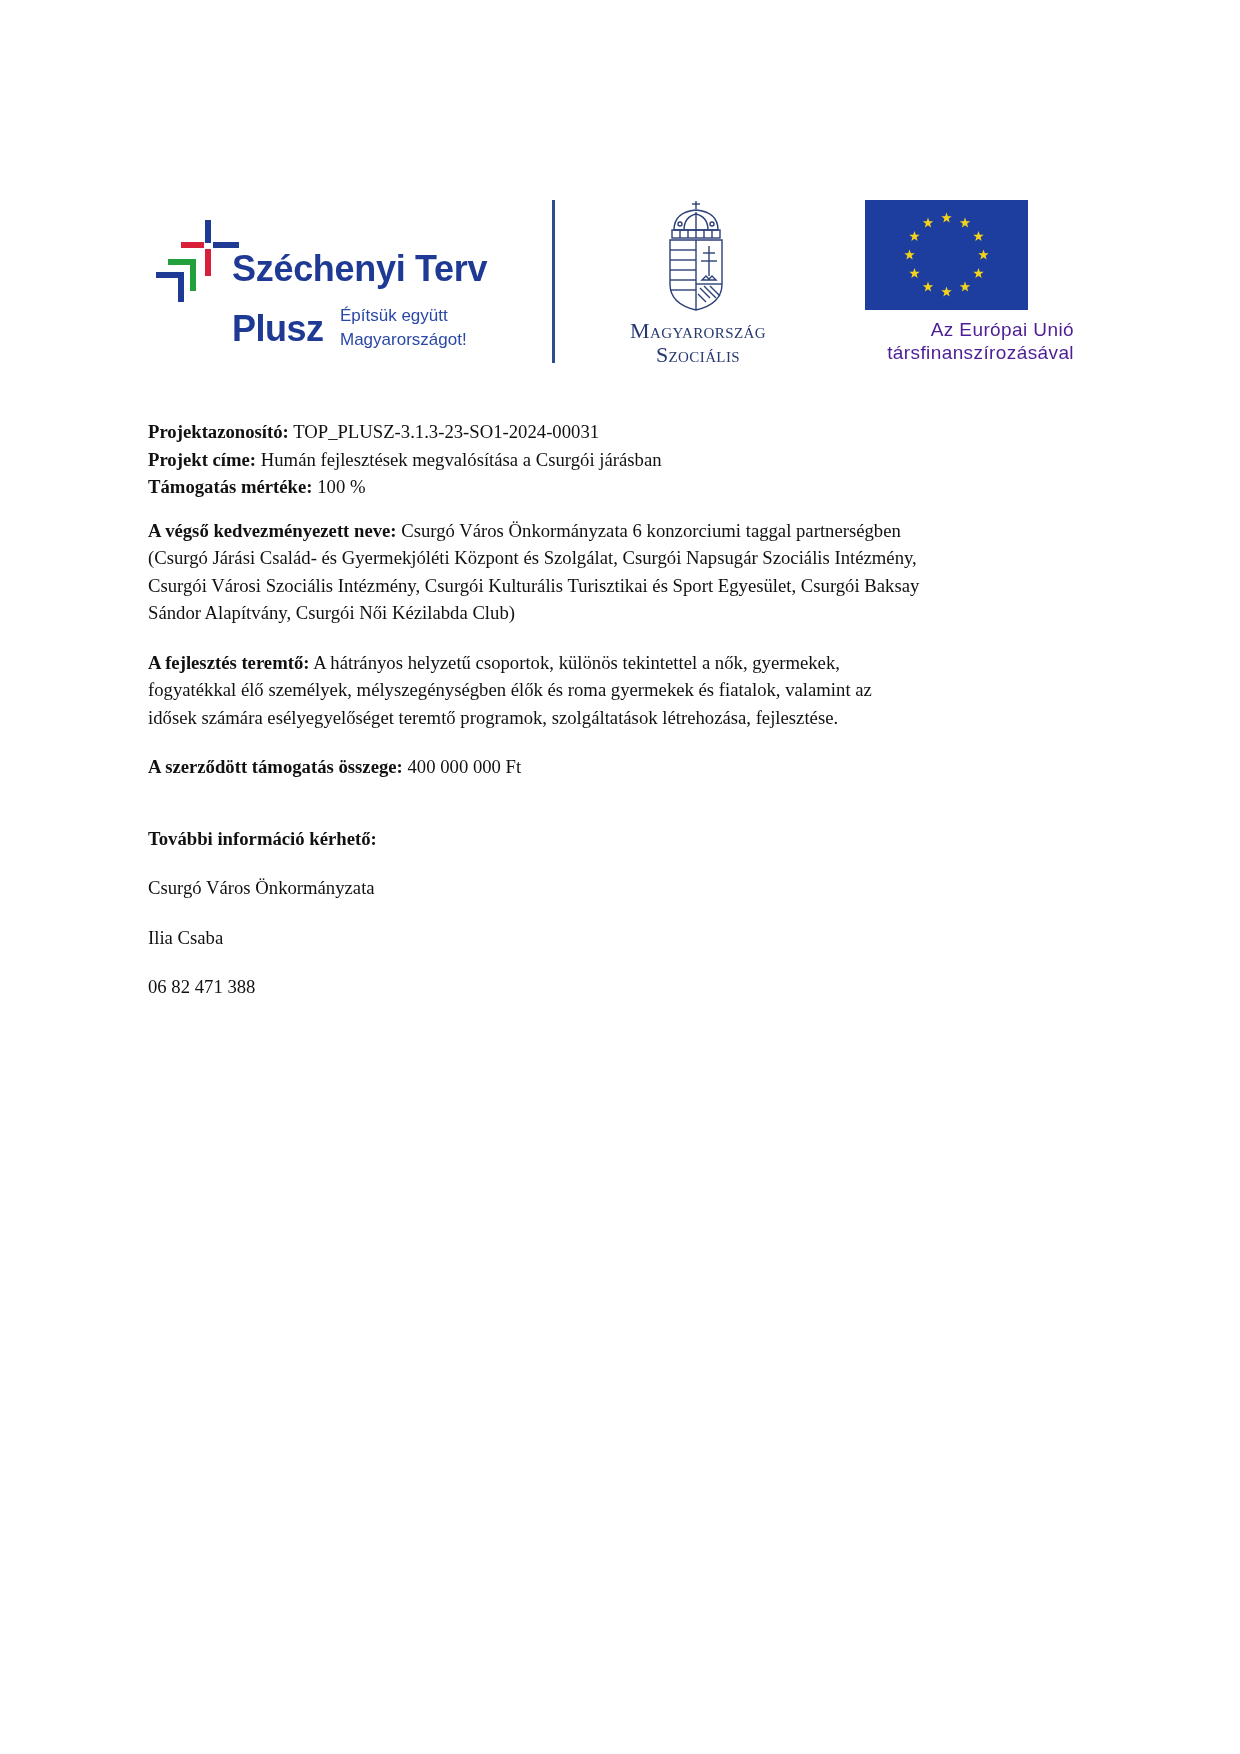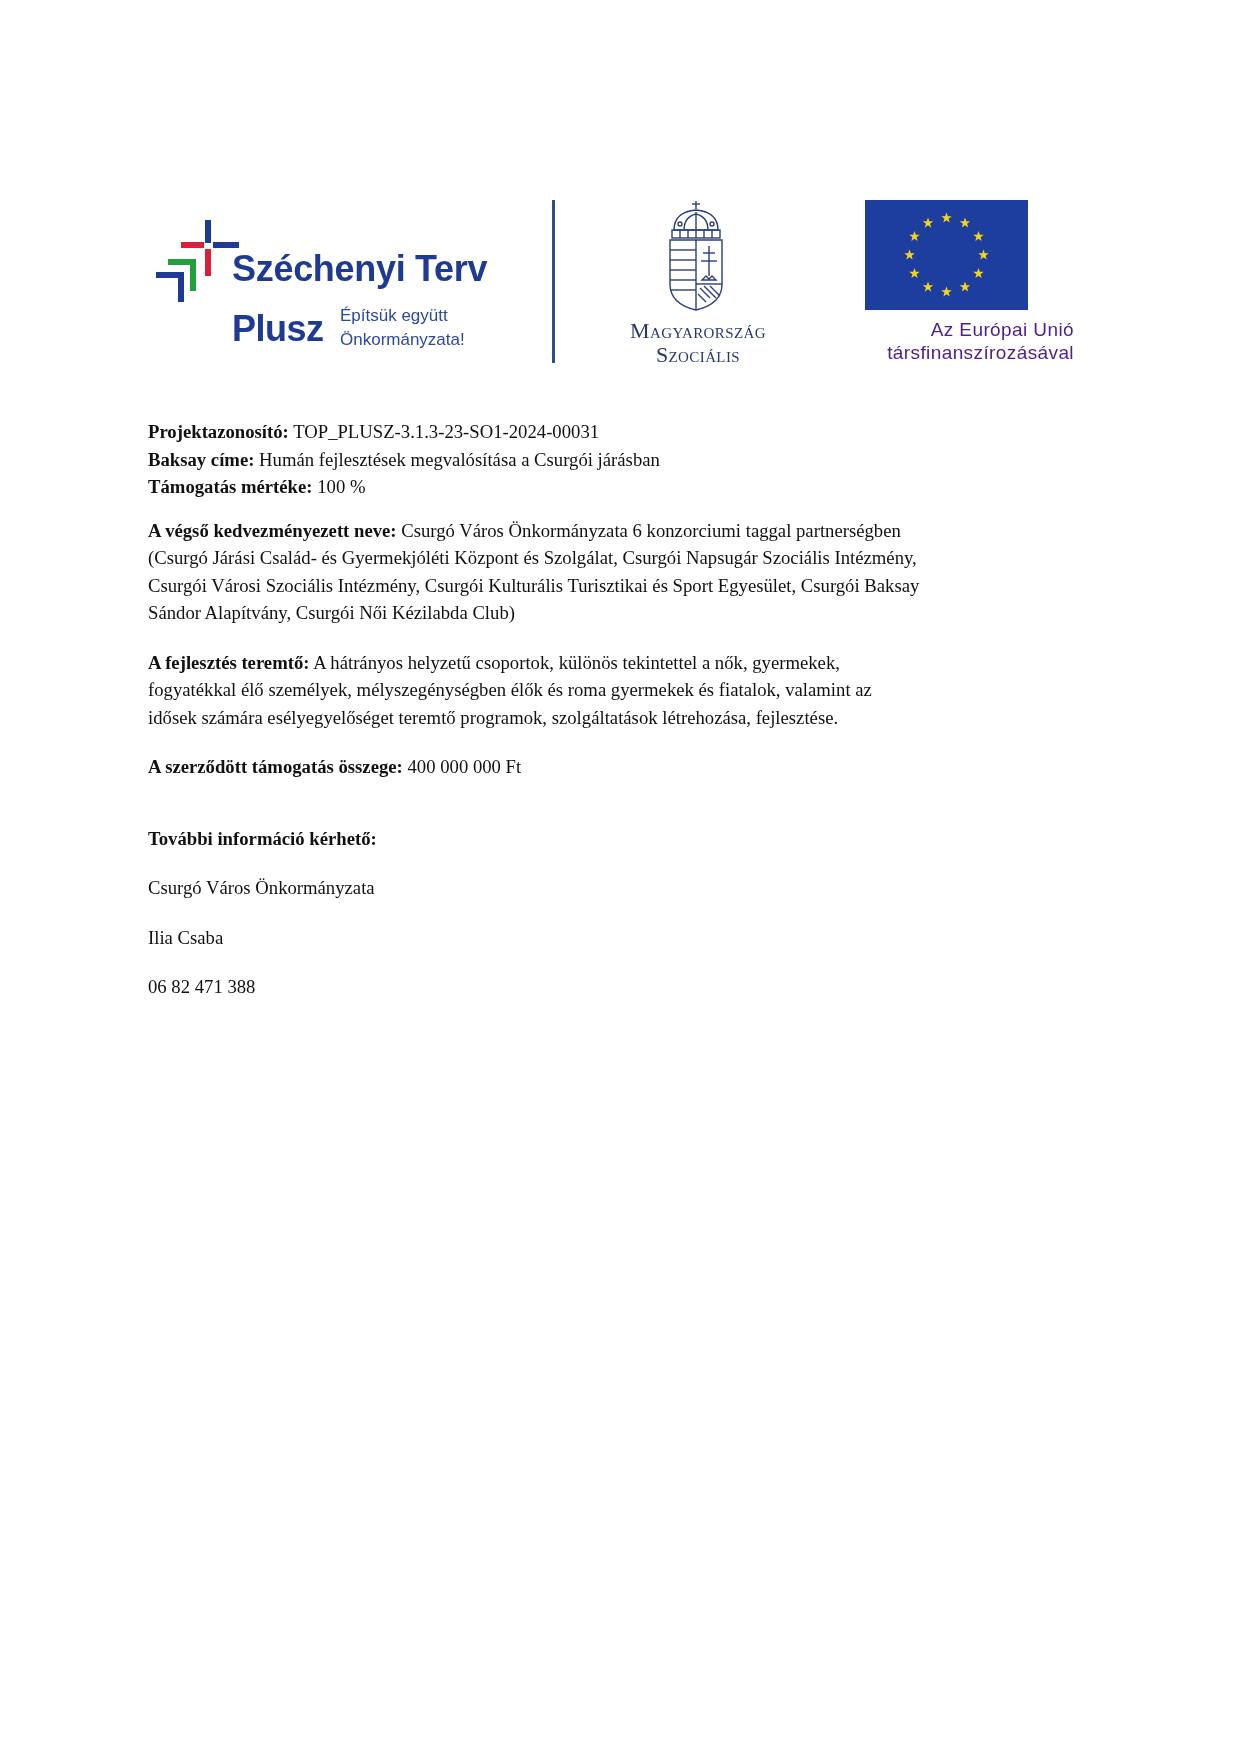--- a/index.html
+++ b/index.html
@@ -47,21 +47,21 @@
       <rect x="18" y="47" width="28" height="6" fill="#22a03c"></rect>
       <rect x="40" y="53" width="6" height="26" fill="#22a03c"></rect>
 
       <rect x="6" y="60" width="28" height="6" fill="#1f3a94"></rect>
       <rect x="28" y="66" width="6" height="24" fill="#1f3a94"></rect>
     </svg>
     <div class="szt-title">Széchenyi Terv</div>
     <div class="szt-plusz">Plusz</div>
     <div class="szt-slogan">
       <div>Építsük együtt</div>
-      <div>Önkormányzata!</div>
+      <div>Magyarországot!</div>
     </div>
   </div>
 
   <div class="divider"></div>
 
   <div class="gov-logo">
     <svg class="gov-crest" viewBox="0 0 60 112">
       <g fill="none" stroke="#2c3f78" stroke-width="1.4">
 
         <line x1="30" y1="1" x2="30" y2="9"></line>
@@ -130,21 +130,21 @@
     </div>
   </div>
 
   <div class="content">
 
     <div class="para">
       <div class="line">
         <b>Projektazonosító:</b><span> TOP_PLUSZ-3.1.3-23-SO1-2024-00031</span>
       </div>
       <div class="line">
-        <b>Baksay címe:</b><span> Humán fejlesztések megvalósítása a Csurgói járásban</span>
+        <b>Projekt címe:</b><span> Humán fejlesztések megvalósítása a Csurgói járásban</span>
       </div>
       <div class="line">
         <b>Támogatás mértéke:</b><span> 100 %</span>
       </div>
     </div>
 
     <div class="gap-sm"></div>
 
     <div class="para">
       <div class="line">

